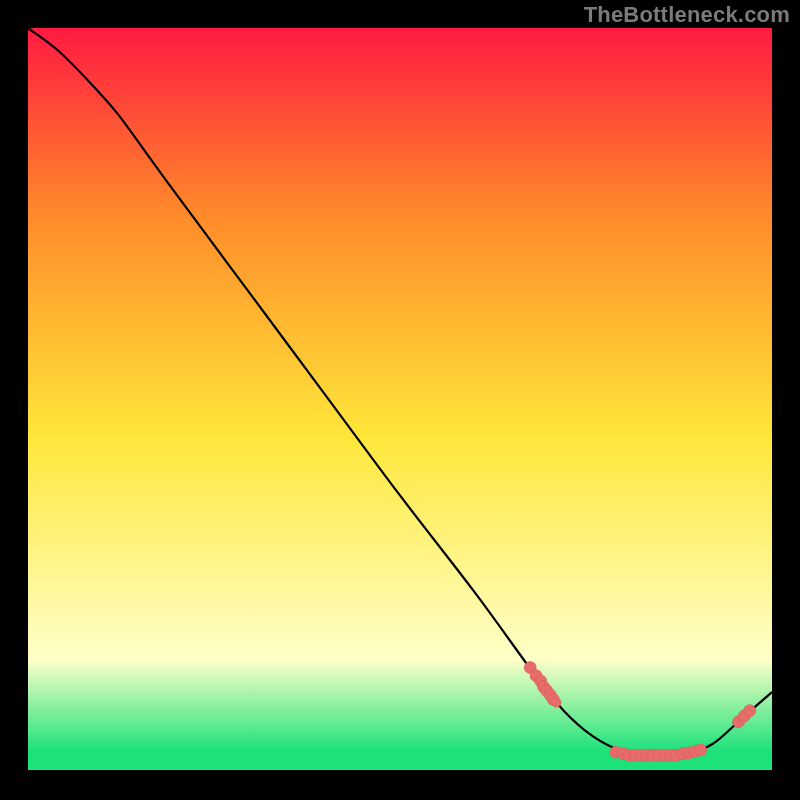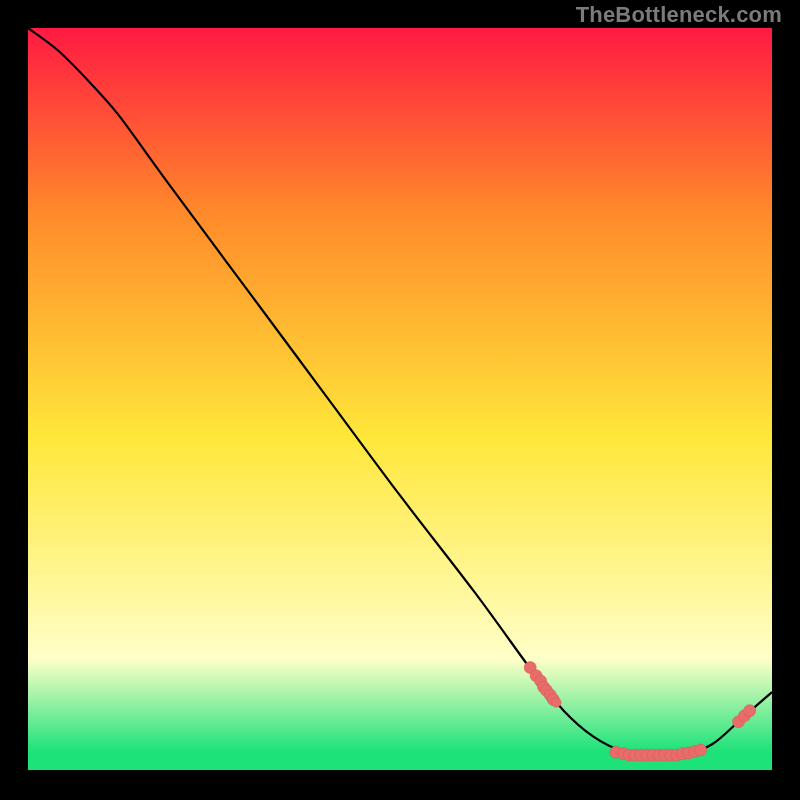--- a/index.html
+++ b/index.html
@@ -17,21 +17,21 @@
     background: #000;
   }
   svg {
     position: absolute;
     left: 0;
     top: 0;
   }
   .watermark {
     position: absolute;
     top: 2px;
-    right: 18px;
+    right: 10px;
     font-family: Arial, Helvetica, sans-serif;
     font-size: 22px;
     font-weight: 600;
     color: #7b7b7b;
     letter-spacing: 0.2px;
   }
 </style>
 </head>
 <body>
 <div class="stage">

